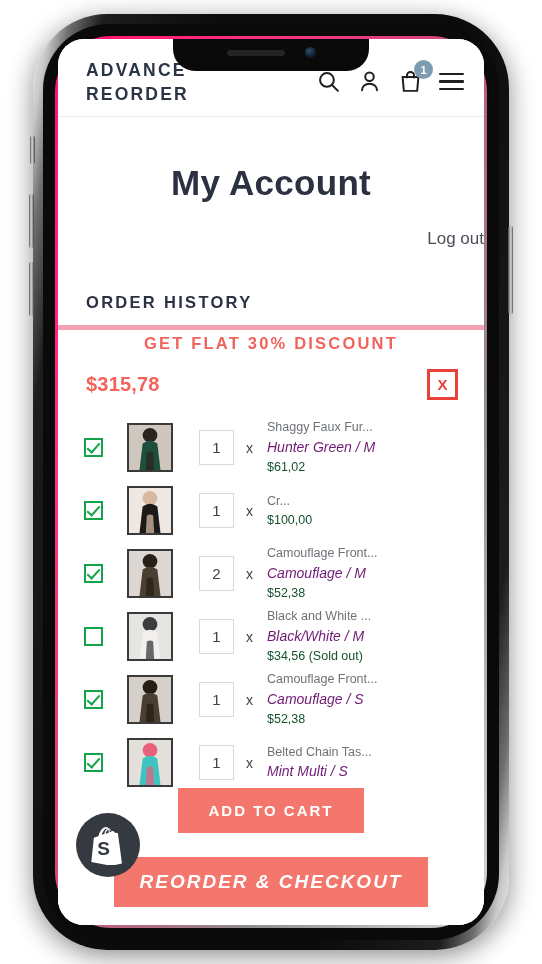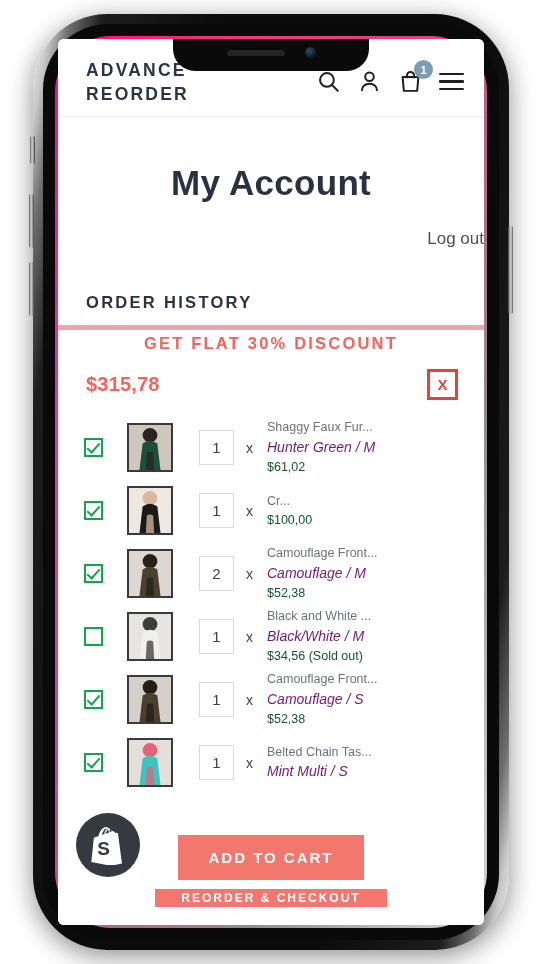--- a/index.html
+++ b/index.html
@@ -45,21 +45,21 @@
     height: 892px;
     border-radius: 56px;
     background: linear-gradient(115deg,#ff0f6e 0%,#ff2f80 22%,#d9457e 45%,#8e8e8e 72%,#d8d8d8 100%);
   }
   #screen {
     position: absolute;
     left: 58px;
     top: 39px;
     width: 426px;
     height: 886px;
-    border-radius: 6px;
+    border-radius: 26px;
     background: #ffffff;
     overflow: hidden;
   }
 
   
   .side-btn {
     position: absolute;
     background: linear-gradient(90deg,#555,#d8d8d8 40%,#9a9a9a 70%,#3a3a3a);
     border-radius: 2px;
   }
@@ -298,34 +298,34 @@
 
   
   #footer-actions {
     position: absolute;
     left: 0; right: 0; bottom: 0;
     padding-bottom: 18px;
     background: linear-gradient(180deg, rgba(255,255,255,0) 0%, #fff 16%);
     display: flex;
     flex-direction: column;
     align-items: center;
-    gap: 9px;
+    gap: 24px;
     z-index: 20;
   }
   .cta {
     border: none;
     background: #f4776e;
     color: #ffffff;
     font-family: "Liberation Sans", sans-serif;
     font-weight: 700;
     letter-spacing: 2px;
     cursor: pointer;
   }
   #add-to-cart-button { font-size: 15px; padding: 14px 30px; }
-  #reorder-checkout-button { font-size: 12px; padding: 2px 26px; }
+  #reorder-checkout-button { font-size: 19px; padding: 14px 26px; font-style: italic; }
 
   #shopify-badge {
     position: absolute;
     left: 18px;
     bottom: 48px;
     width: 64px; height: 64px;
     border-radius: 50%;
     background: #353a41;
     display: flex;
     align-items: center;

